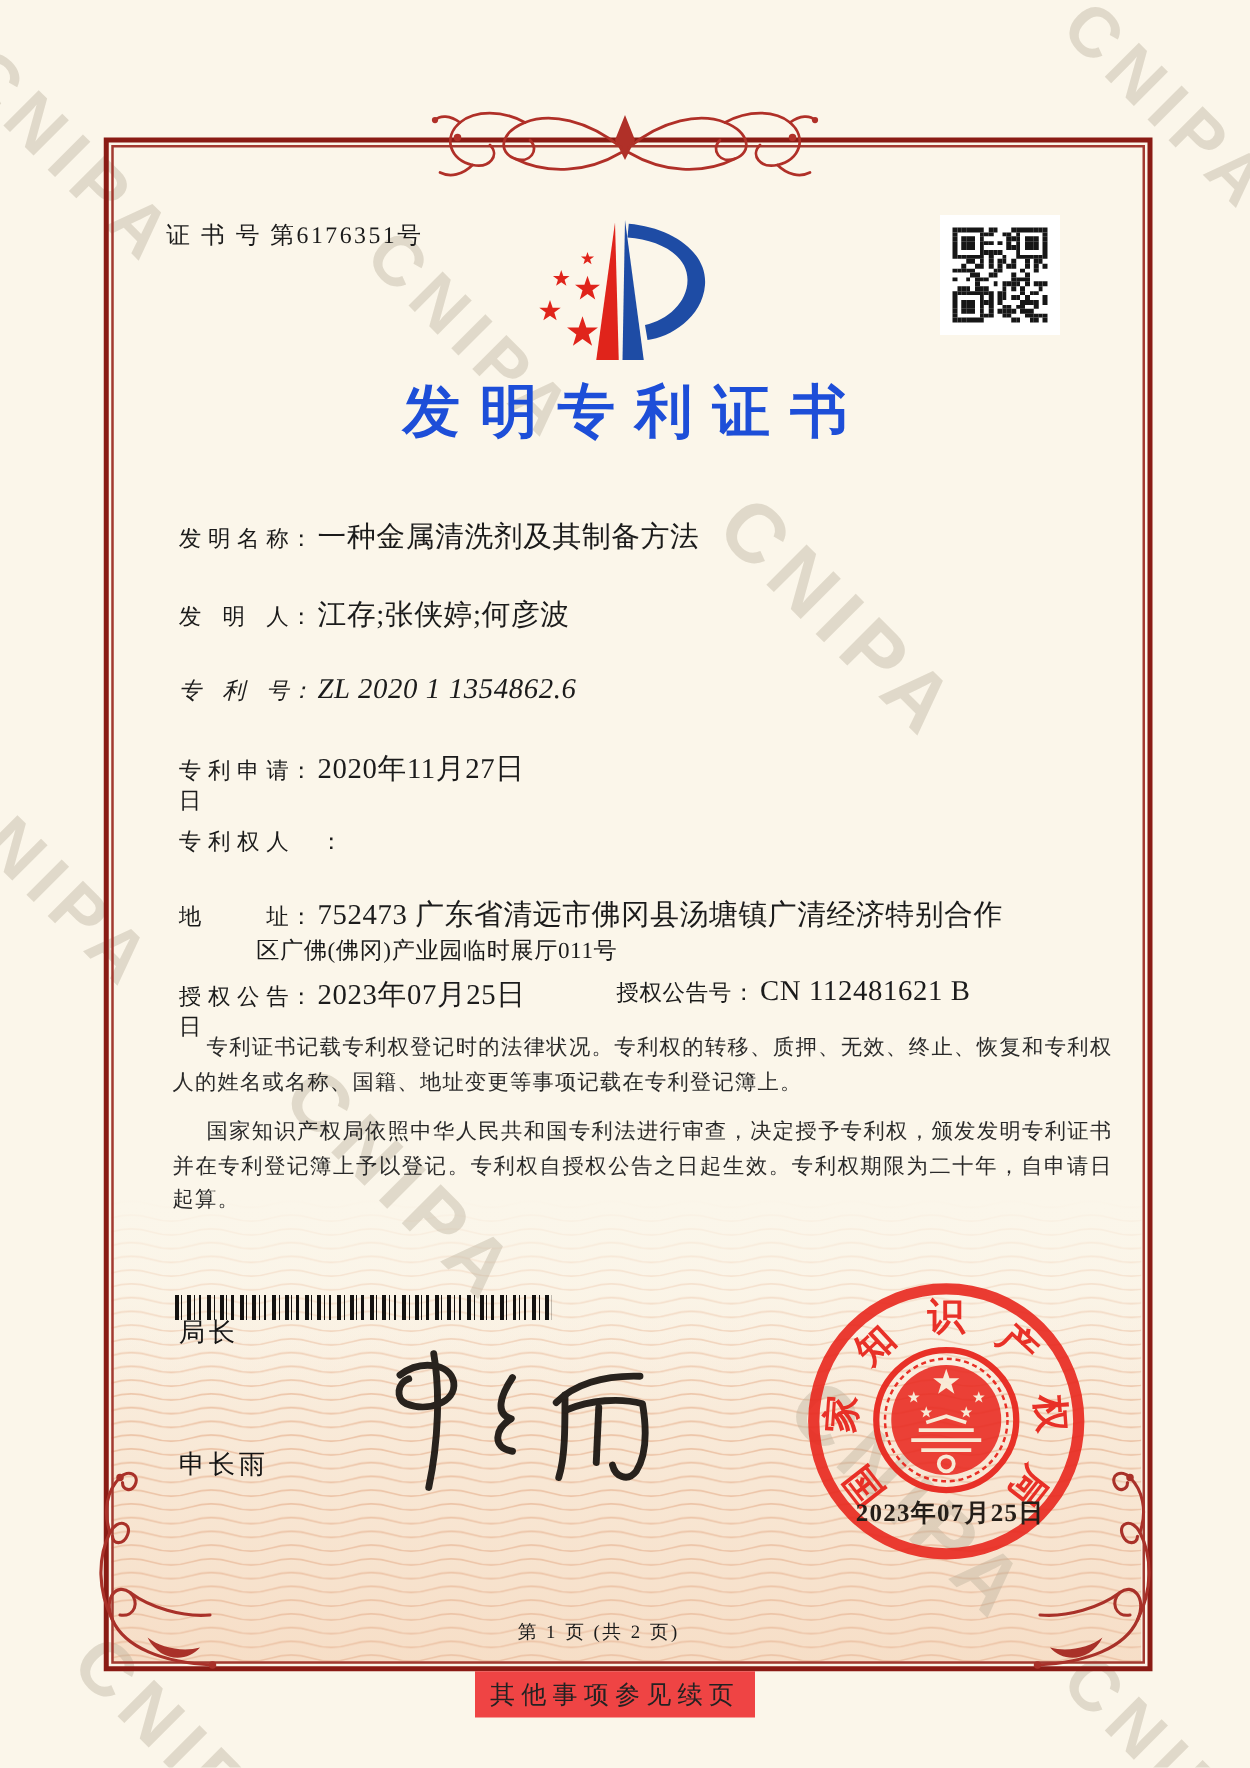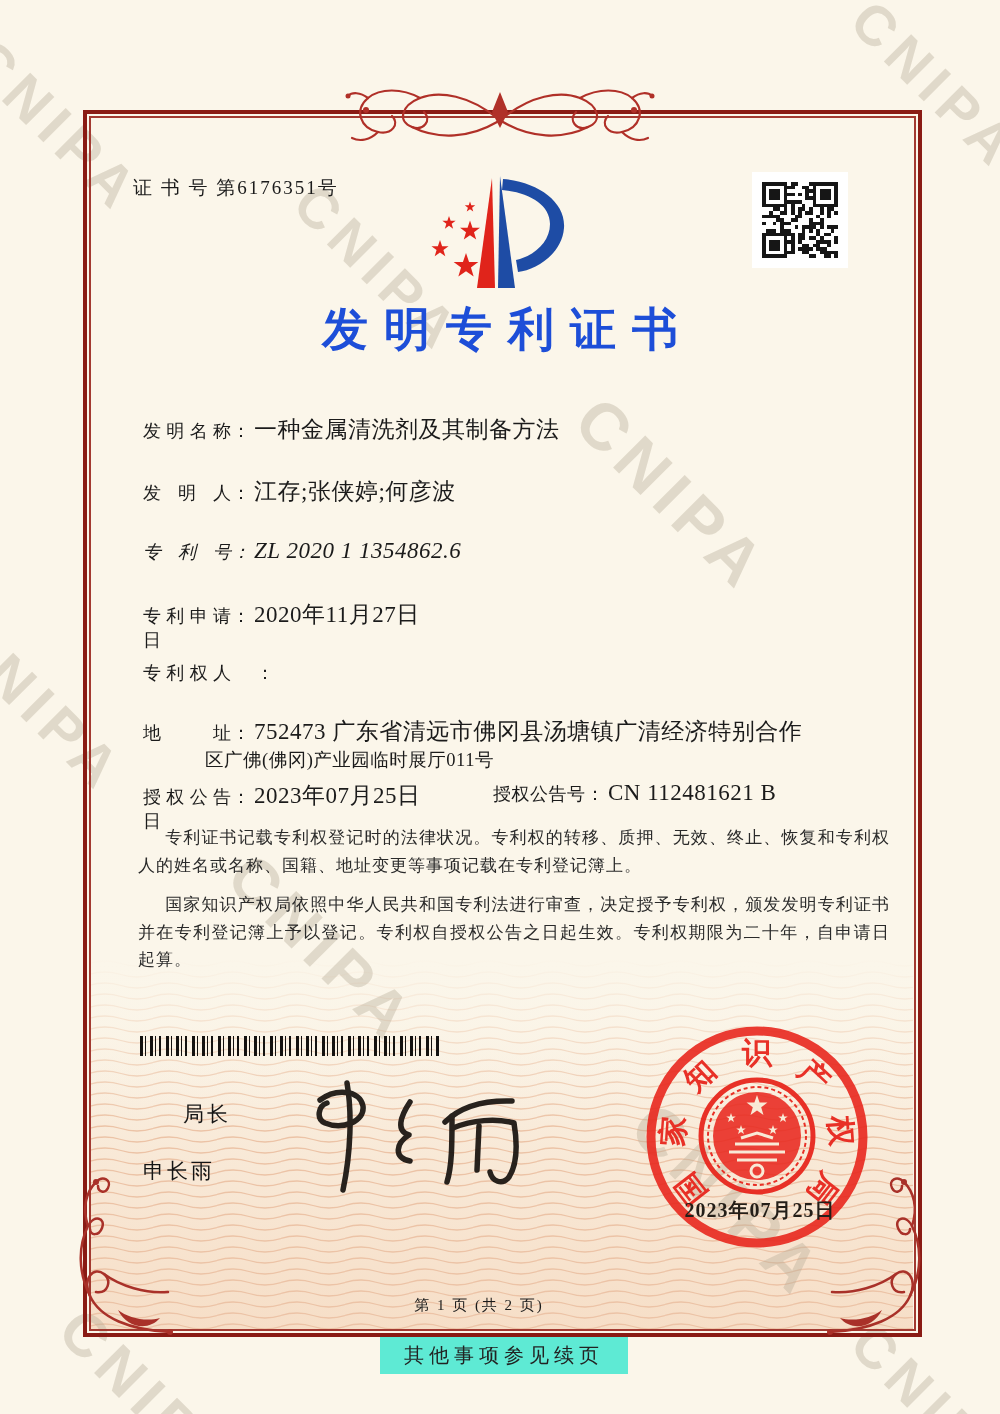--- a/index.html
+++ b/index.html
@@ -76,28 +76,28 @@
     background:repeating-linear-gradient(90deg,
       #141210 0 3px,transparent 3px 5px,
       #141210 5px 6px,transparent 6px 10px,
       #141210 10px 13px,transparent 13px 15px,
       #141210 15px 16px,transparent 16px 19px,
       #141210 19px 21px,transparent 21px 26px);
   }
   .signoff{position:absolute;left:143px;z-index:3;
     font-family:"Liberation Sans","DejaVu Sans",sans-serif;
     font-size:21px;letter-spacing:3px;color:#141414;}
-  .so1{top:1100px;margin-left:40px;} .so2{top:1157px;}
+  .so1{top:1052px;} .so2{top:1157px;}
   .seal-date{
     left:672px;top:1197px;width:176px;text-align:center;z-index:5;
     font-size:20px;letter-spacing:1px;color:#241e18;font-weight:600;
   }
   .page-no{left:0;top:1296px;width:958px;text-align:center;font-size:15px;letter-spacing:2px;z-index:3;}
   .cont-note{
-    left:380px;top:1337px;background:#5eead4;padding:5px 24px;z-index:3;
+    left:380px;top:1337px;background:#ef4444;padding:5px 12px;z-index:3;
     font-size:20px;letter-spacing:5px;color:#222;
   }
   
   .overlay{left:0;top:0;z-index:4;pointer-events:none;}
 </style>
 </head>
 <body>
 
 <div class="wm wm1">CNIPA</div>
 <div class="wm wm2">CNIPA</div>

